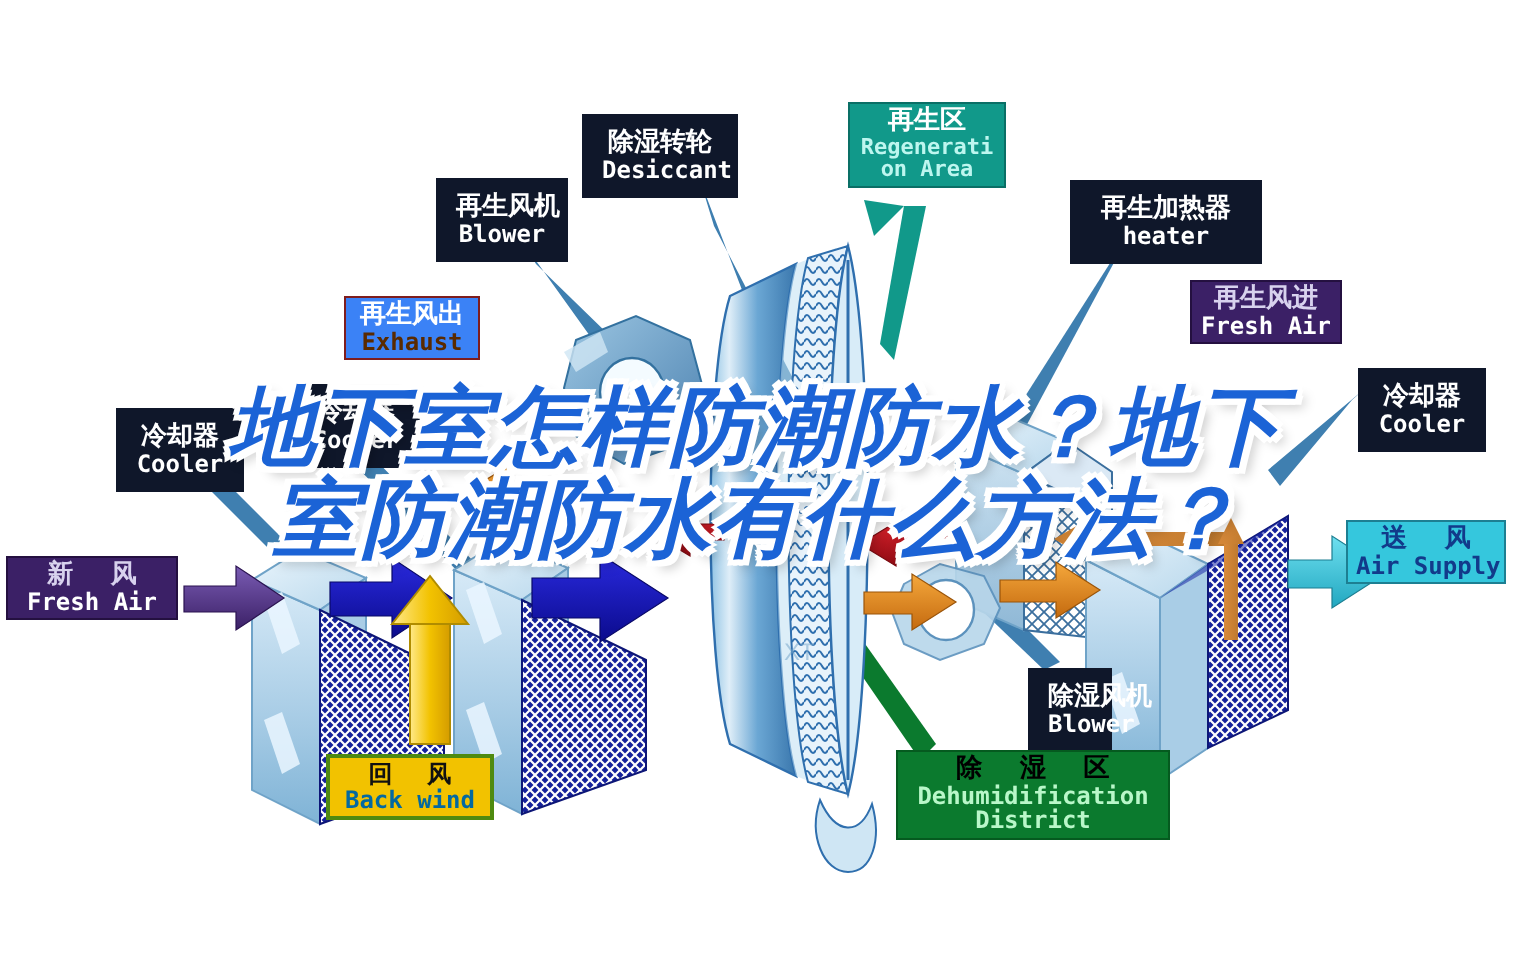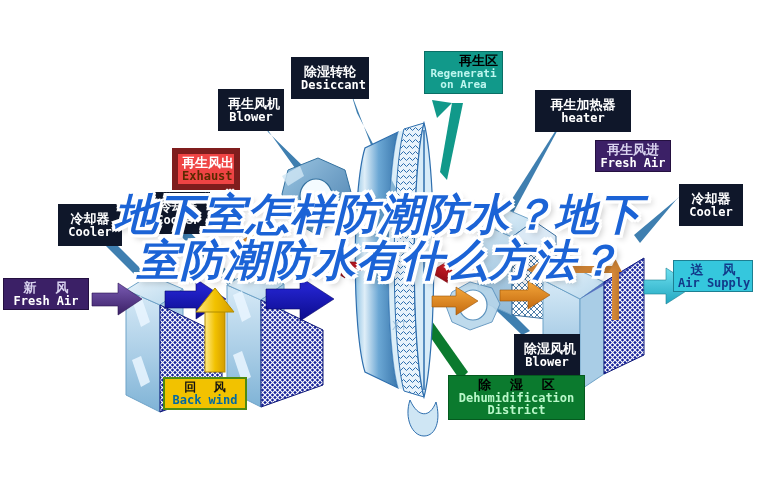--- a/index.html
+++ b/index.html
@@ -11,24 +11,24 @@
   .lbl{position:absolute;box-sizing:border-box;text-align:center;line-height:1.05;
        padding:2px 4px;white-space:nowrap;}
   .lbl .cn{display:block;font-family:"DejaVu Sans",sans-serif;font-weight:bold;}
   .lbl .en{display:block;font-family:"DejaVu Sans Mono",monospace;font-weight:bold;}
 
   .lbl-blue{background:#0f172a;border:6px solid #0f172a;color:#ffffff;}
   .lbl-blue .cn{color:#ffffff;}
   .lbl-blue .en{color:#ffffff;}
 
   .lbl-teal{background:#11998a;border:1px solid #0a6f66;}
-  .lbl-teal .cn{color:#000000;text-align:right;}
+  .lbl-teal .cn{color:#ffffff;}
   .lbl-teal .en{color:#bdf6ef;}
 
-  .lbl-orange{background:#ef4444;border:6px solid #7f1d1d;}
+  .lbl-orange{background:#3b82f6;border:1px solid #7f1d1d;}
   .lbl-orange .cn{color:#ffffff;}
   .lbl-orange .en{color:#5a2a00;}
 
   .lbl-purple{background:#3b2066;border:1px solid #241040;}
   .lbl-purple .cn{color:#d8d2ee;}
   .lbl-purple .en{color:#ffffff;}
 
   .lbl-cyan{background:#35c7dd;border:1px solid #1d7f92;}
   .lbl-cyan .cn{color:#123a8a;}
   .lbl-cyan .en{color:#123a8a;}
@@ -327,21 +327,21 @@
   <div class="lbl lbl-purple" style="left:3px;top:278px;width:86px;">
     <span class="cn sp" style="font-size:13px">新 风</span>
     <span class="en" style="font-size:12px">Fresh Air</span>
   </div>
 
   <div class="lbl lbl-yellow" style="left:163px;top:377px;width:84px;">
     <span class="cn sp" style="font-size:12px">回 风</span>
     <span class="en" style="font-size:12px">Back wind</span>
   </div>
 
-  <div class="lbl lbl-blue" style="left:514px;top:334px;width:66px;">
+  <div class="lbl lbl-blue" style="left:514px;top:334px;width:42px;">
     <span class="cn" style="font-size:13px">除湿风机</span>
     <span class="en" style="font-size:12px">Blower</span>
   </div>
 
   <div class="lbl lbl-green" style="left:448px;top:375px;width:137px;">
     <span class="cn sp" style="font-size:13px">除 湿 区</span>
     <span class="en" style="font-size:12px">Dehumidification</span>
     <span class="en" style="font-size:12px">District</span>
   </div>
 

